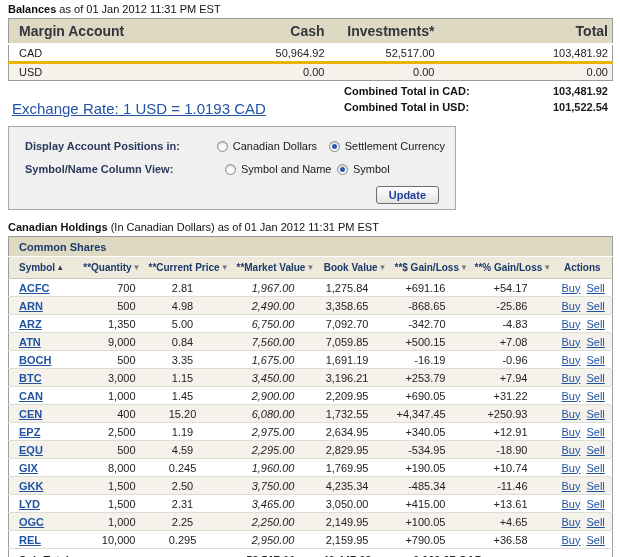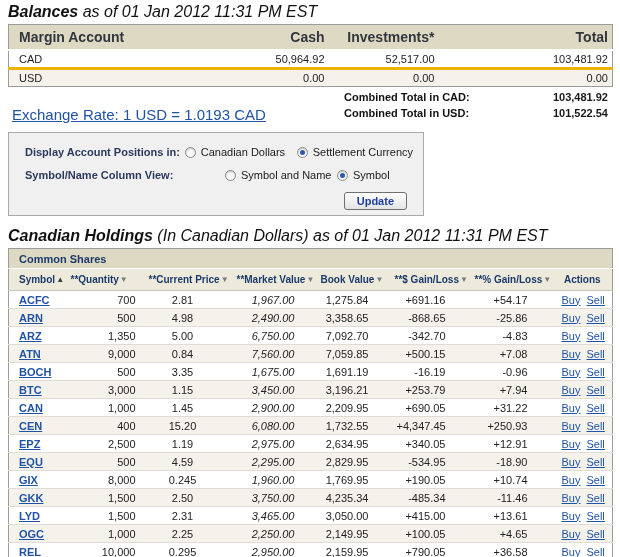--- a/index.html
+++ b/index.html
@@ -5,21 +5,21 @@
   * { box-sizing: border-box; margin: 0; padding: 0; }
   html,body { background:#fff; }
   body {
     width: 620px; height: 557px; overflow: hidden;
     font-family: "Liberation Sans", sans-serif;
     font-size: 11px; color:#1a1a1a;
     padding: 3px 8px 0 8px;
   }
   a { color:#2053a4; text-decoration: underline; }
 
-  .title-line { font-size: 16px; color:#111; margin-bottom: 3px; white-space: nowrap; font-style: italic; }
+  .title-line { font-size: 11px; color:#111; margin-bottom: 3px; white-space: nowrap; }
   .title-line b { font-weight: bold; }
 
   
   table { border-collapse: collapse; table-layout: fixed; }
   table.balances { width: 604px; border: 1px solid #9b9b9b; }
   table.balances th {
     background:#ded9c3; color:#33363f; font-weight:bold; font-size:14px;
     padding: 4px 4px; border-bottom: 2px solid #fff; text-align: right; white-space: nowrap;
   }
   table.balances th.left { text-align:left; padding-left:10px; }
@@ -33,21 +33,21 @@
 
   
   .combined { position: relative; width: 604px; padding: 2px 0 2px 0; }
   .combined-row { display:flex; justify-content:flex-end; align-items:center; height:16px; }
   .clabel { width: 128px; font-weight: bold; color:#111; white-space: nowrap; }
   .cvalue { width: 140px; text-align: right; font-weight: bold; padding-right: 4px; white-space: nowrap; }
   .exch { position: absolute; left: 4px; top: 19px; font-size: 15px; white-space: nowrap; }
 
   
   .options-panel {
-    width: 416px; margin-top: 9px; background:#f0f0f1;
+    width: 448px; margin-top: 9px; background:#f0f0f1;
     border: 1px solid #a9a9a9; padding: 13px 10px 8px 16px; height: 84px;
   }
   .opt-row { display:flex; align-items:center; margin-bottom: 11px; }
   .opt-label { width: 200px; font-weight: bold; color:#2b3a5c; white-space: nowrap; }
   .radio-opt { display:flex; align-items:center; width: 112px; white-space: nowrap; cursor: default; }
   .radio-opt:last-child { width: auto; }
   .radio {
     width: 11px; height: 11px; border-radius: 50%; flex: 0 0 11px;
     border: 1px solid #8a8a8a; background: #fdfdfd; position: relative;
     margin-right: 5px; box-shadow: inset 0 1px 2px rgba(0,0,0,.25);
@@ -67,21 +67,21 @@
 
   
   .holdings-title { margin: 11px 0 3px 0; }
   table.holdings { width: 604px; border: 1px solid #9b9b9b; }
   table.holdings th.section {
     background:#ded9c3; color:#1b3a6b; text-align:left; font-size:11px;
     padding: 4px 10px 3px 10px; border-bottom: 1px solid #fff;
   }
   table.holdings tr.cols th {
     background:#edeadb; color:#1b3a6b; font-size:10px; font-weight:bold;
-    padding: 5px 4px; text-align:left; white-space:nowrap;
+    padding: 5px 4px; text-align:right; white-space:nowrap;
     border-bottom: 1px solid #c8c6ba;
   }
   table.holdings tr.cols th.sym { text-align:left; padding-left:10px; }
   table.holdings tr.cols th.act { text-align:center; }
   .sort-icon { font-size: 8px; color:#7a7a7a; margin-left:1px; vertical-align: 1px; }
   th.sym .sort-icon { color:#3c3c46; font-size:8px; }
 
   table.holdings td {
     padding: 2px 6px; height: 18px; border-bottom: 1px solid #dedcd4;
     text-align: right; white-space: nowrap; color:#222;

